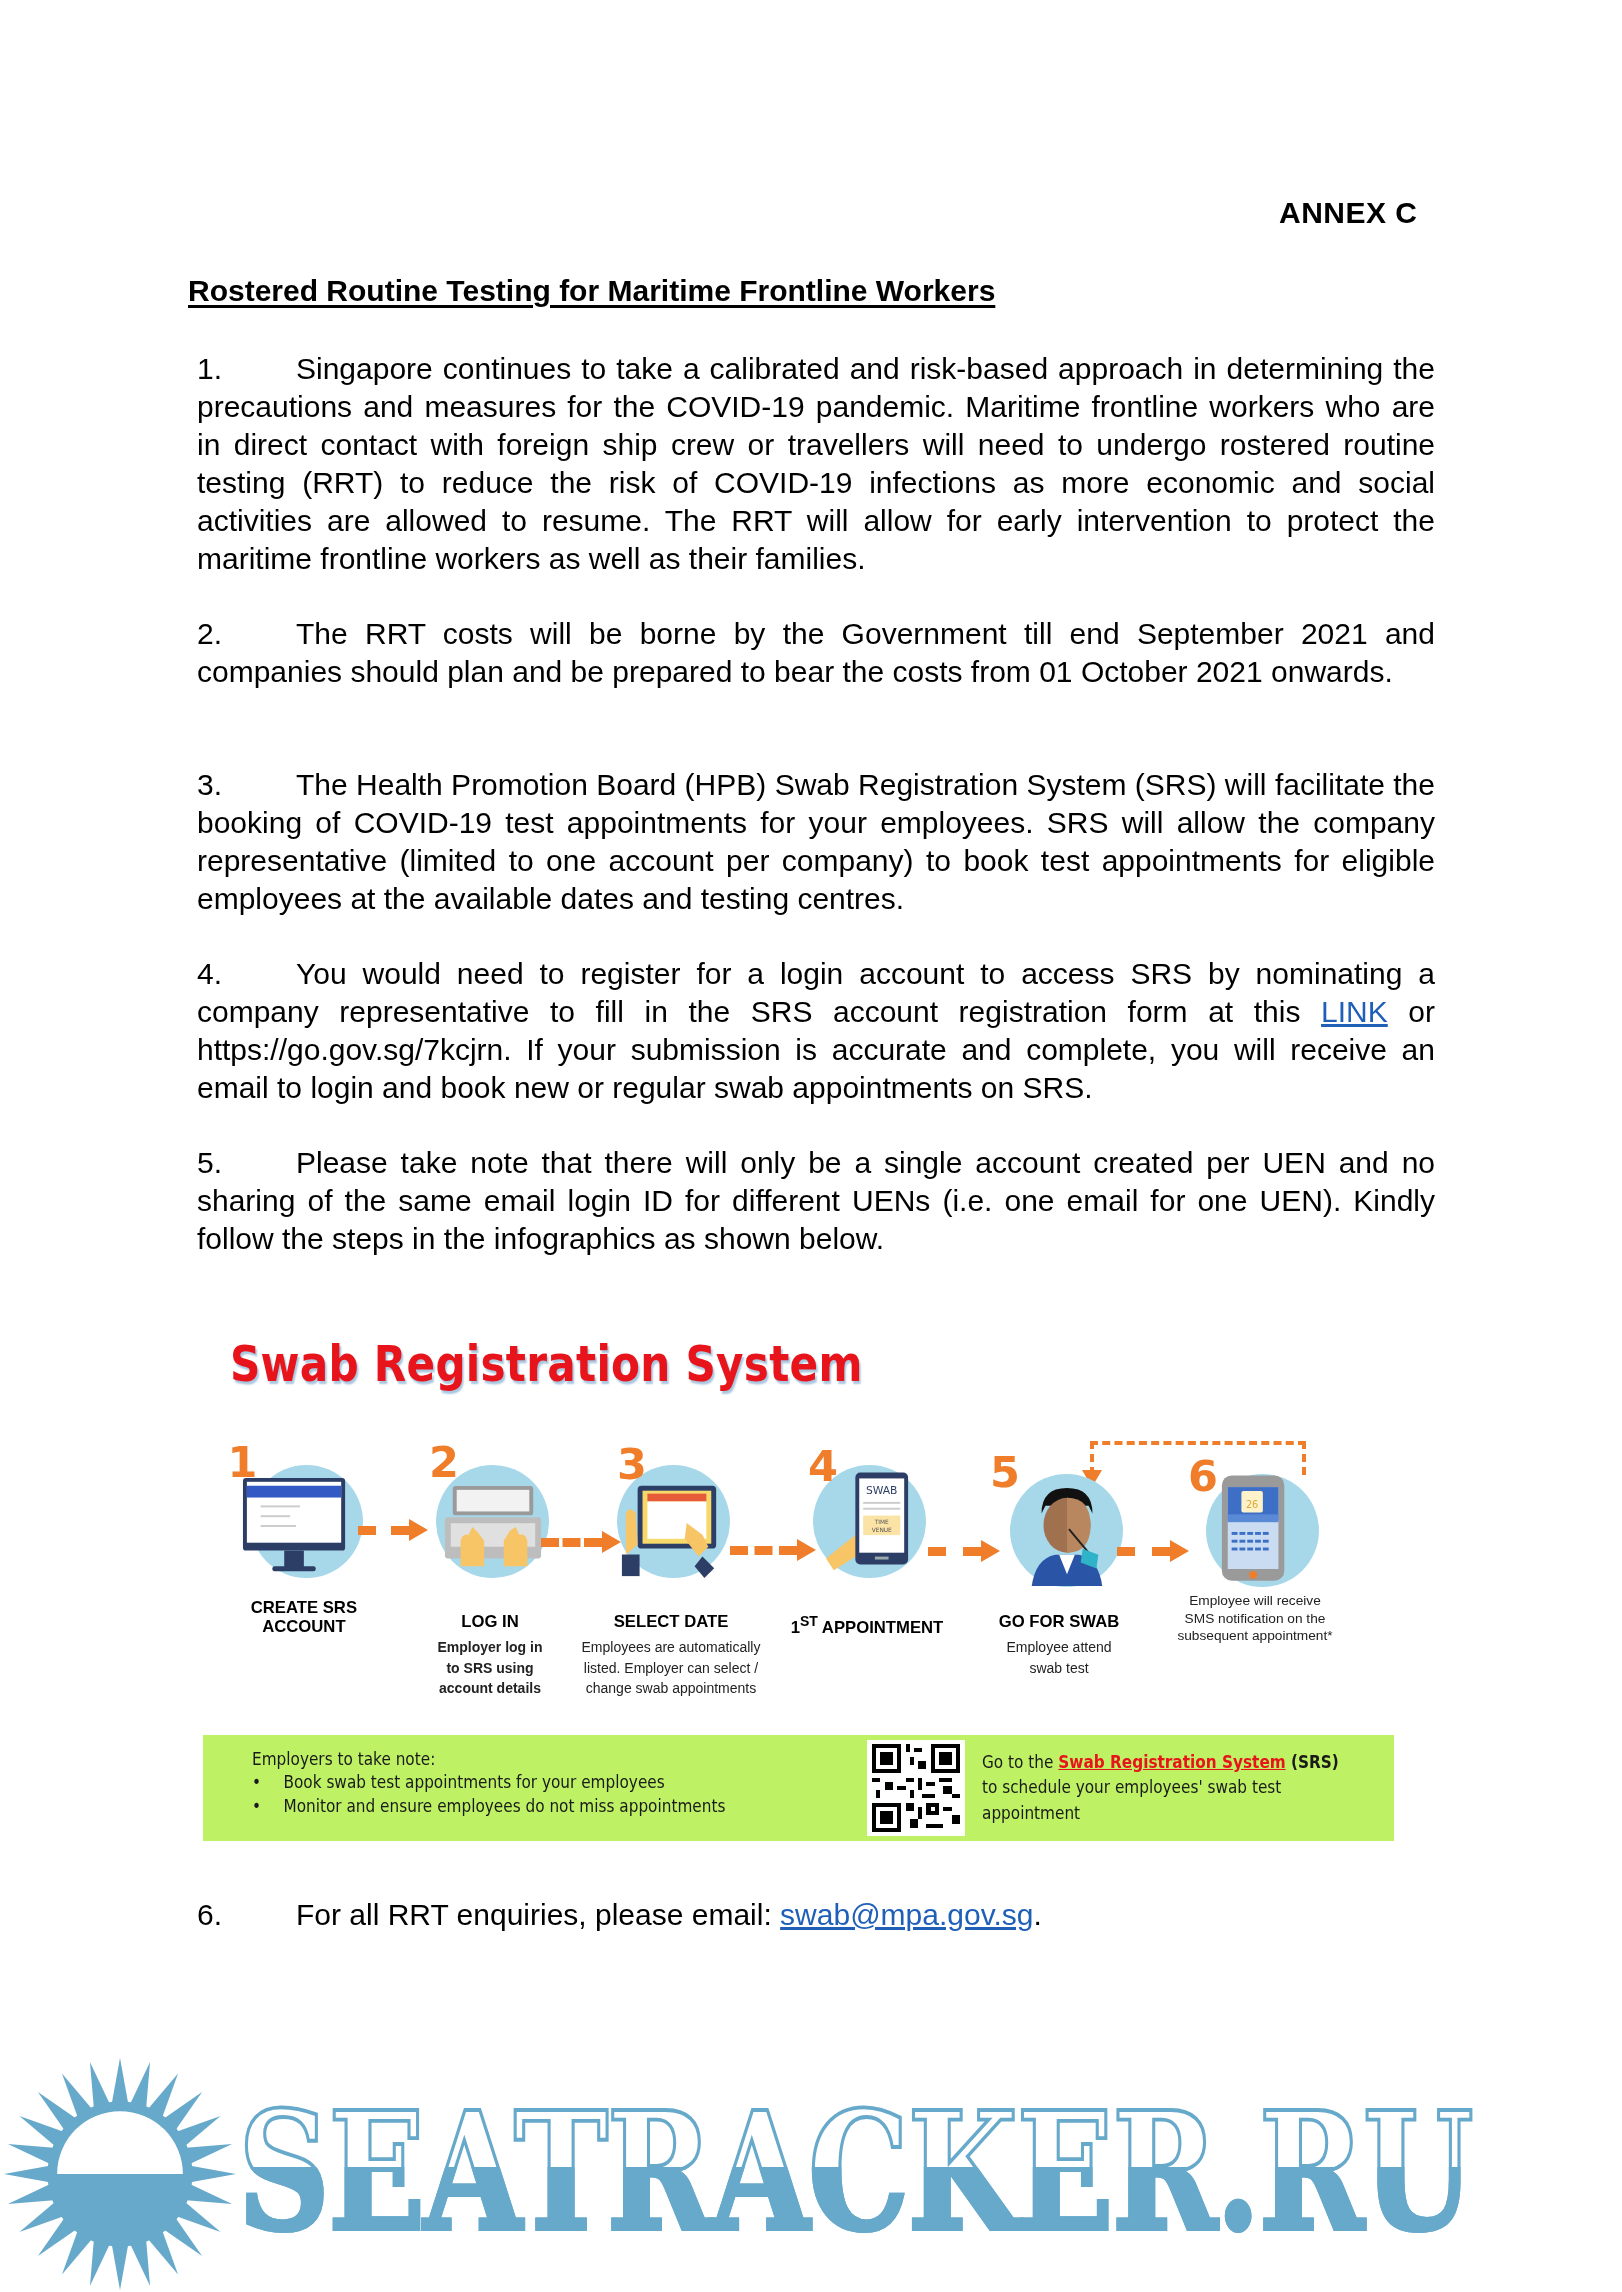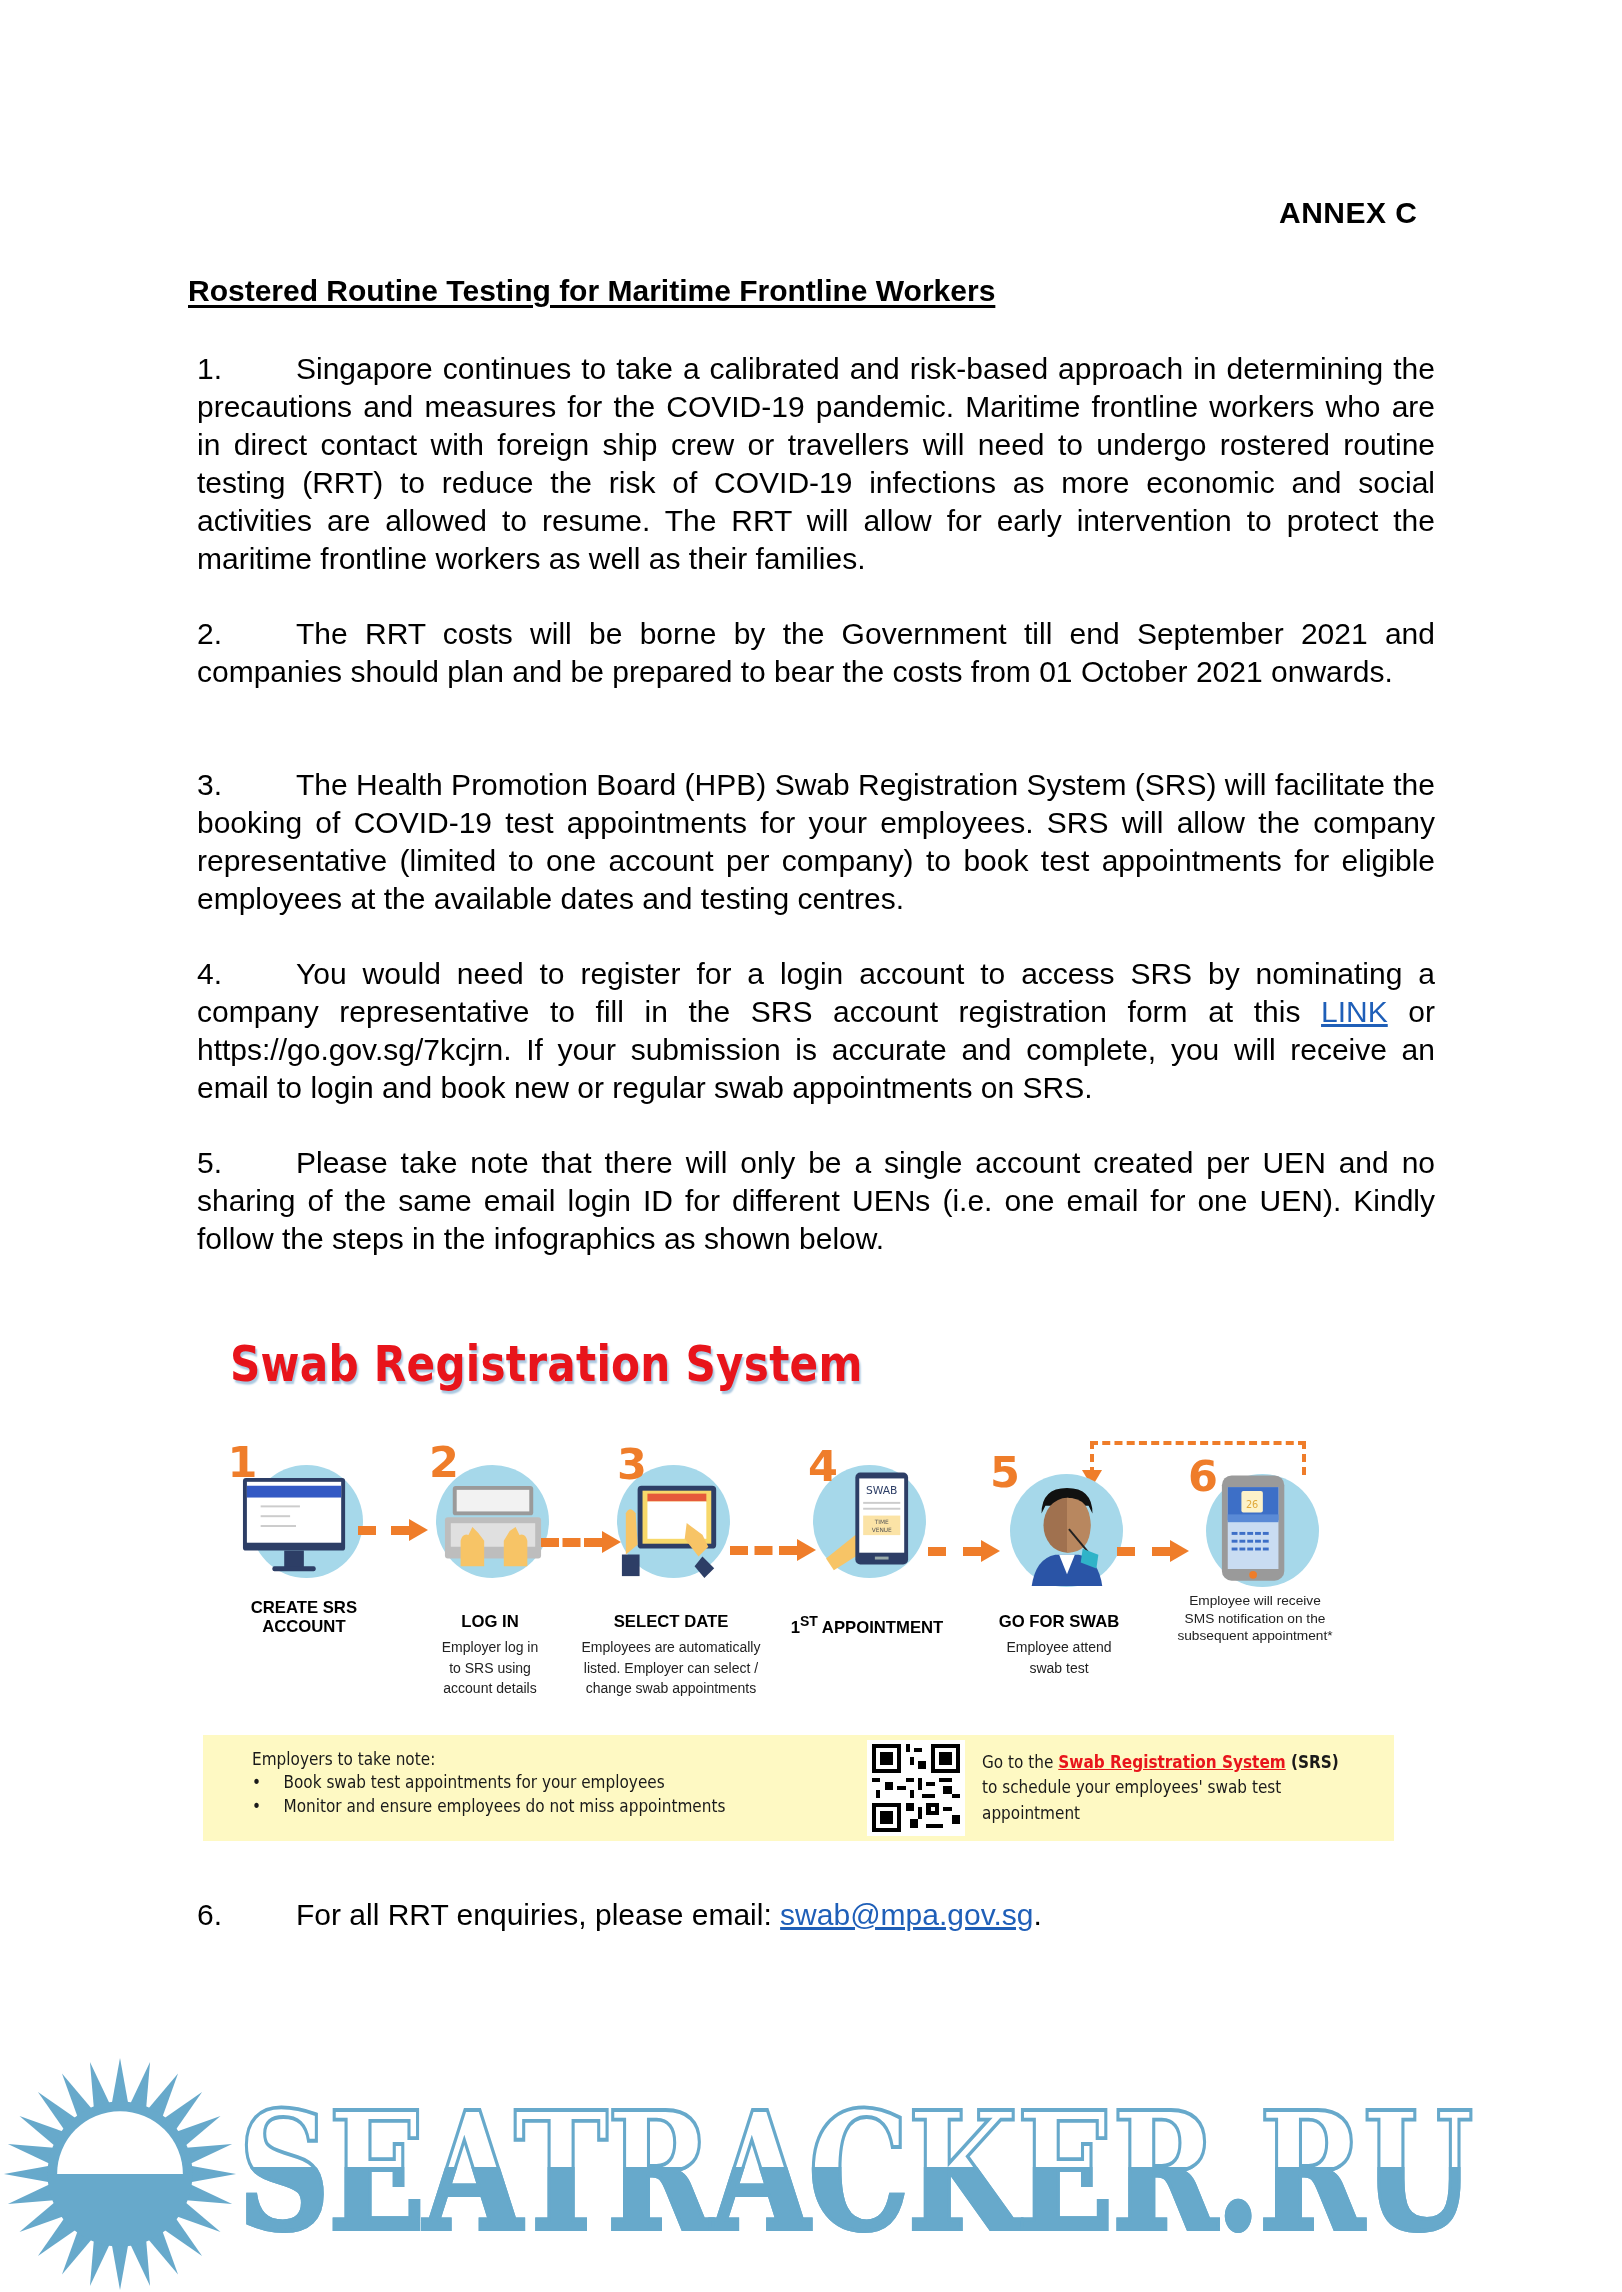--- a/index.html
+++ b/index.html
@@ -31,21 +31,21 @@
   .step .label sup { font-size: 14px; text-align: right; }
   .step .desc { font-size: 14px; line-height: 20.6px; color: #222; margin-top: 5.9px; }
 
   .arrow { position: absolute; height: 23.5px; }
   .arrow .dots { position: absolute; left: 0; top: 6.9px; height: 9.8px; border-top: 9.8px dashed #ef7d2a; }
   .arrow .head { position: absolute; top: 0; width: 0; height: 0; border-top: 11.8px solid transparent; border-bottom: 11.8px solid transparent; border-left: 19.6px solid #ef7d2a; }
 
   .loop { position: absolute; border: 4.9px dashed #ef7d2a; border-bottom: none; }
   .loop-head { position: absolute; width: 0; height: 0; border-left: 10.8px solid transparent; border-right: 10.8px solid transparent; border-top: 17.6px solid #ef7d2a; }
 
-  .note-band { position: absolute; left: 2px; top: 417px; width: 1191px; height: 106px; background: #fef9c3; }
+  .note-band { position: absolute; left: 2px; top: 417px; width: 1191px; height: 106px; background: #bef264; }
   .note-left { position: absolute; left: 49px; top: 11.8px; font-size: 18px; line-height: 23.5px; color: #1a1a1a; font-family: "DejaVu Sans", sans-serif; transform: scaleX(0.85); transform-origin: left; white-space: nowrap; }
   .note-left ul { list-style: none; }
   .note-left li { padding-left: 37px; position: relative; }
   .note-left li::before { content: "•"; position: absolute; left: 0; }
   .qr { position: absolute; left: 664px; top: 4.9px; width: 98px; height: 96px; background: #fff; padding: 3.9px; }
   .qr svg { width: 90px; height: 88px; display: block; }
   .note-right { position: absolute; left: 779px; top: 13.7px; font-size: 18px; line-height: 25.5px; color: #1a1a1a; font-family: "DejaVu Sans", sans-serif; transform: scaleX(0.85); transform-origin: left; white-space: nowrap; }
   .note-right .srs-link { color: #e8141b; font-weight: bold; text-decoration: underline; }
   .note-right b { font-weight: bold; }
 
@@ -105,21 +105,21 @@
         <rect x="14" y="4" width="82" height="30" rx="3" fill="#9a9a9a"></rect>
         <rect x="18" y="8" width="74" height="22" fill="#f2f2f2"></rect>
         <rect x="6" y="36" width="98" height="42" rx="3" fill="#bdbdbd"></rect>
         <rect x="12" y="42" width="86" height="24" fill="#e0e0e0"></rect>
         <path d="M22 86 L22 60 Q24 52 30 54 L34 46 L40 52 L46 60 L46 86Z" fill="#f7c466"></path>
         <path d="M66 86 L66 60 L72 50 L78 46 L82 54 Q88 52 90 60 L90 86Z" fill="#f7c466"></path>
       </svg>
       <div class="stepnum" style="left:37px;">2</div>
     </div>
     <div class="label" style="margin-top:19.6px;">LOG IN</div>
-    <div class="desc" style="padding:0 44px;">Employer log in to SRS using account details</div>
+    <div class="desc" style="padding:0 44px;font-weight:bold;">Employer log in to SRS using account details</div>
   </div>
 
   <div class="arrow" style="left:340px; top:213px; width:83px;">
     <div class="dots" style="width:61px;"></div>
       <div class="head" style="left:61px;"></div>
   </div>
 
   <div class="step" style="left:372px;">
     <div class="icon-wrap">
       <div class="circle"></div>

